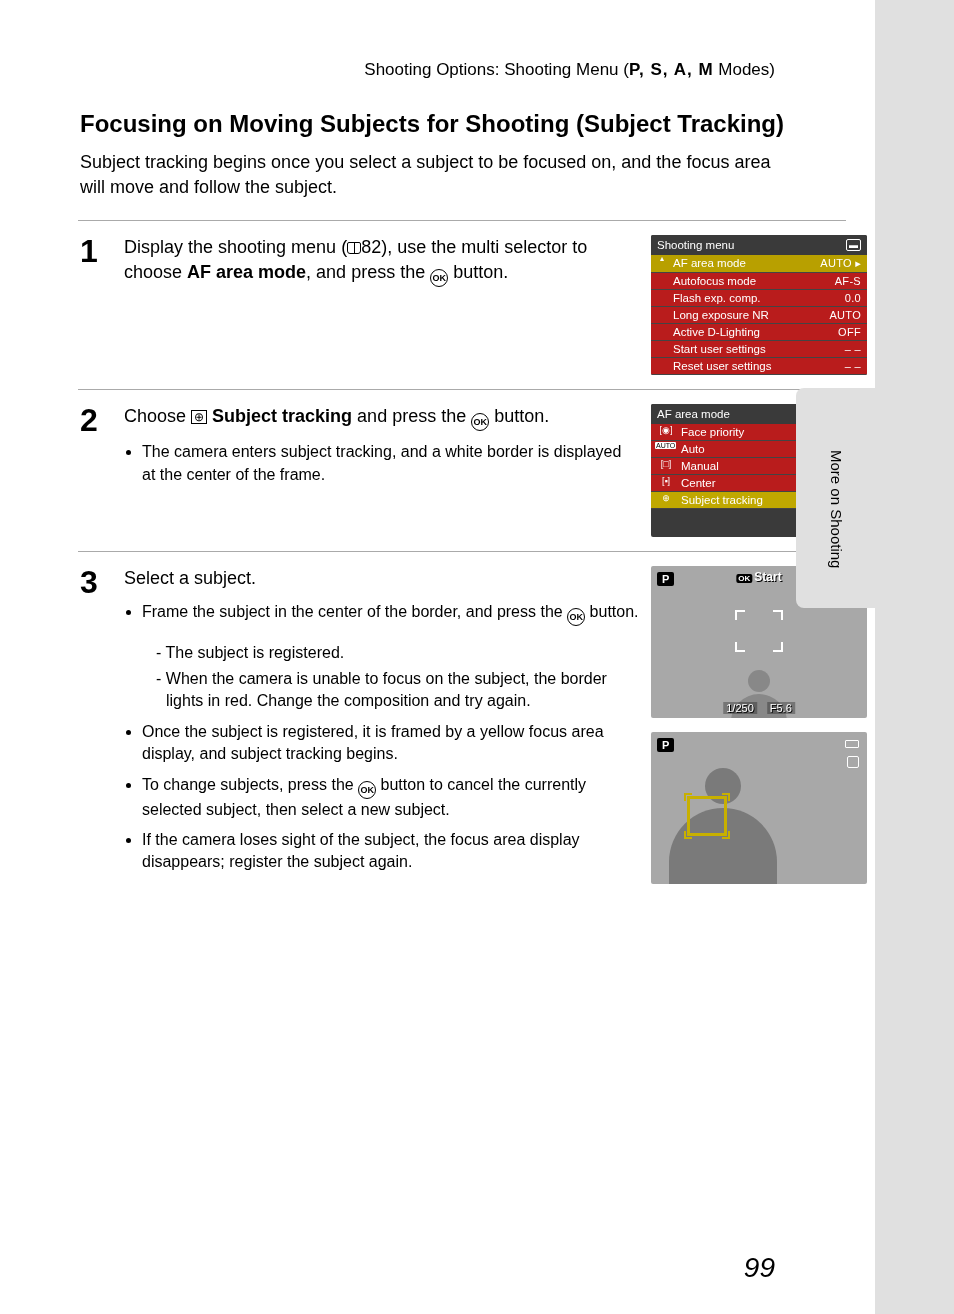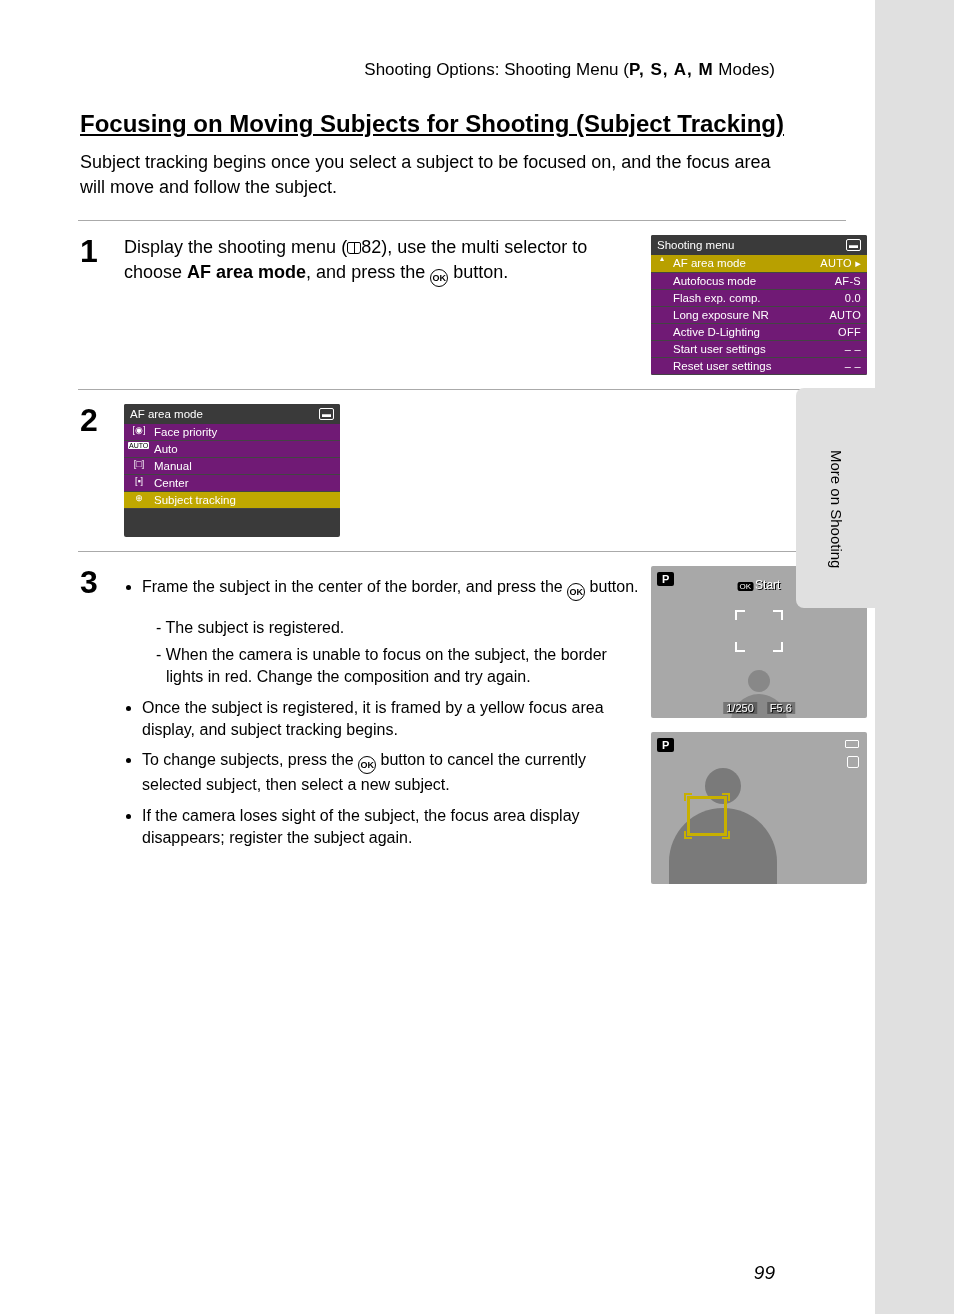--- a/index.html
+++ b/index.html
@@ -1,52 +1,52 @@
 <!DOCTYPE html>
 <html><head>
 <meta charset="utf-8">
 <style>
   * { box-sizing: border-box; margin: 0; padding: 0; }
   body { font-family: Arial, Helvetica, sans-serif; background: #e0e0e0; width: 954px; height: 1314px; position: relative; }
   .page { background: #fff; width: 875px; height: 1314px; padding: 60px 0 40px 80px; position: relative; }
   .header-line { font-size: 17px; text-align: right; padding-right: 100px; margin-bottom: 30px; }
   .mode-icon { font-weight: bold; font-family: 'Arial Black', sans-serif; letter-spacing: 1px; }
-  h1 { font-size: 24px; font-weight: bold; margin-bottom: 12px; padding-right: 20px; text-decoration: underline; }
+  h1 { font-size: 24px; font-weight: bold; margin-bottom: 12px; padding-right: 20px; }
   .intro { font-size: 18px; line-height: 1.4; margin-bottom: 20px; padding-right: 104px; }
   .step-sep { border: none; border-top: 1px solid #aaa; margin: 14px 0 14px -2px; width: 768px; }
   .step { display: flex; align-items: flex-start; padding-right: 20px; }
   .step-num { font-size: 32px; font-weight: bold; width: 44px; flex-shrink: 0; line-height: 1; }
   .step-body { flex: 1; padding-right: 12px; }
   .step-text { font-size: 18px; line-height: 1.35; }
   .step-text b { font-weight: bold; }
   .sublist { margin-top: 10px; padding-left: 18px; font-size: 16px; line-height: 1.4; }
   .sublist li { margin-bottom: 8px; list-style: disc; }
   .dashlist { padding-left: 14px; margin-top: 16px; }
   .dashlist li { list-style: none; text-indent: -10px; padding-left: 10px; margin-bottom: 4px; }
   .dashlist li::before { content: "- "; }
   .screenshot-col { width: 204px; flex-shrink: 0; }
   .lcd { background: #3a3a3a; color: #fff; font-size: 11.5px; width: 216px; border-radius: 2px; overflow: hidden; }
   .lcd-title { background: #3a3a3a; padding: 4px 6px; display: flex; justify-content: space-between; align-items: center; }
   .lcd-title .bat { font-size: 9px; border: 1px solid #fff; border-radius: 2px; padding: 0 2px; }
-  .lcd-row { background: #701a75; border-bottom: 1px solid #444; display: flex; justify-content: space-between; padding: 2px 6px 2px 22px; position: relative; }
+  .lcd-row { background: #b91c1c; border-bottom: 1px solid #444; display: flex; justify-content: space-between; padding: 2px 6px 2px 22px; position: relative; }
   .lcd-row.first::before { content: "▴"; position: absolute; left: 9px; top: -1px; font-size: 8px; color: #fff; }
   .lcd-row .val { font-size: 11px; letter-spacing: 0.3px; }
   .lcd-row.sel { background: #b8a000; }
   .lcd-pcol { position: absolute; left: 2px; top: 20px; bottom: 0; width: 16px; background: #666; font-size: 10px; text-align: center; padding-top: 2px; color: #ddd; }
   .lcd-inner { position: relative; }
   .lcd-icon { position: absolute; left: 2px; width: 22px; text-align: center; font-size: 9px; }
   .lcd-af .lcd-row { padding-left: 30px; }
   .lcd-af .lcd-icon { left: 4px; top: 1px; }
   .lcd-af-body { padding-bottom: 28px; }
   .lcd-af .lcd-row.sel { background: #c0a800; }
   .camera-view { width: 216px; height: 152px; background: #a8a8a8; border-radius: 2px; position: relative; margin-bottom: 14px; overflow: hidden; }
   .cv-p { position: absolute; top: 6px; left: 6px; background: #000; color: #fff; font-size: 11px; font-weight: bold; padding: 1px 5px; border-radius: 2px; }
   .cv-bat { position: absolute; top: 8px; right: 8px; width: 14px; height: 8px; border: 1px solid #fff; border-radius: 1px; }
   .cv-card { position: absolute; top: 24px; right: 8px; width: 12px; height: 12px; border: 1px solid #fff; border-radius: 2px; }
-  .cv-start { position: absolute; top: 12px; left: 50%; transform: translateX(-50%); font-size: 12px; color: #fff; font-weight: normal; text-shadow: 1px 1px 0 #000; }
+  .cv-start { position: absolute; top: 4px; left: 50%; transform: translateX(-50%); font-size: 12px; color: #fff; font-weight: bold; text-shadow: 1px 1px 0 #000; }
   .cv-ok { background: #000; color: #fff; font-size: 8px; padding: 0 2px; border-radius: 2px; margin-right: 2px; }
   .cv-brackets { position: absolute; top: 44px; left: 50%; transform: translateX(-50%); width: 48px; height: 42px; }
   .cv-brackets .c { position: absolute; width: 10px; height: 10px; border: 2px solid #fff; }
   .cv-brackets .tl { top: 0; left: 0; border-right: none; border-bottom: none; }
   .cv-brackets .tr { top: 0; right: 0; border-left: none; border-bottom: none; }
   .cv-brackets .bl { bottom: 0; left: 0; border-right: none; border-top: none; }
   .cv-brackets .br { bottom: 0; right: 0; border-left: none; border-top: none; }
   .cv-head { position: absolute; bottom: 26px; left: 50%; transform: translateX(-50%); width: 22px; height: 22px; border-radius: 50%; background: #888; }
   .cv-body { position: absolute; bottom: -10px; left: 50%; transform: translateX(-50%); width: 56px; height: 34px; border-radius: 28px 28px 0 0; background: #888; }
   .cv-exp { position: absolute; bottom: 4px; left: 50%; transform: translateX(-50%); font-size: 11px; color: #fff; text-shadow: 1px 1px 0 #000; display: flex; gap: 10px; }
@@ -54,21 +54,21 @@
   .cv2 .cv-head { bottom: 80px; left: 54px; width: 36px; height: 36px; transform: none; background: #7a7a7a; }
   .cv2 .cv-body { bottom: -20px; left: 18px; width: 108px; height: 96px; transform: none; border-radius: 54px 54px 0 0; background: #7a7a7a; }
   .cv-yellow { position: absolute; top: 64px; left: 36px; width: 40px; height: 40px; border: 3px solid #c8b000; }
   .cv-yellow .c { position: absolute; width: 8px; height: 8px; border: 2px solid #c8b000; }
   .cv-yellow .tl { top: -6px; left: -6px; border-right: none; border-bottom: none; }
   .cv-yellow .tr { top: -6px; right: -6px; border-left: none; border-bottom: none; }
   .cv-yellow .bl { bottom: -6px; left: -6px; border-right: none; border-top: none; }
   .cv-yellow .br { bottom: -6px; right: -6px; border-left: none; border-top: none; }
   .side-tab { position: absolute; right: 0; top: 388px; width: 79px; height: 220px; background: #e0e0e0; border-radius: 8px 0 0 8px; }
   .side-label { position: absolute; right: 30px; top: 450px; font-size: 15px; writing-mode: vertical-rl; }
-  .page-num { position: absolute; bottom: 30px; right: 100px; font-size: 19px; font-style: italic; }
+  .page-num { position: absolute; bottom: 30px; right: 100px; font-size: 28px; font-style: italic; }
   .book-icon { display: inline-block; width: 14px; height: 12px; border: 1.2px solid #000; border-radius: 2px 2px 3px 3px; position: relative; vertical-align: -1px; }
   .book-icon::after { content: ""; position: absolute; left: 50%; top: 0; bottom: 0; width: 1px; background: #000; }
   .ok-icon { display: inline-block; width: 18px; height: 18px; border: 1.5px solid #000; border-radius: 50%; font-size: 9px; font-weight: bold; text-align: center; line-height: 16px; vertical-align: -3px; }
   .track-icon { display: inline-block; width: 16px; height: 14px; border: 1.3px solid #000; position: relative; vertical-align: -2px; }
   .track-icon::after { content: "⊕"; position: absolute; left: 2px; top: -2px; font-size: 12px; }
 </style>
 </head>
 <body>
 
 <div class="page">
@@ -127,20 +127,28 @@
             </div>
         </div>
       </div>
     </div>
   </div>
 
   <hr class="step-sep">
 
   <div class="step">
     <div class="step-num">2</div>
+    <div class="step-body">
+      <p class="step-text">
+        <span>Choose </span><span class="track-icon"></span> <b>Subject tracking</b><span> and press the </span><span class="ok-icon">OK</span><span> button.</span>
+      </p>
+      <ul class="sublist">
+        <li>The camera enters subject tracking, and a white border is displayed at the center of the frame.</li>
+      </ul>
+    </div>
     <div class="screenshot-col">
       <div class="lcd lcd-af">
         <div class="lcd-title">
           <span>AF area mode</span>
           <span class="bat">▬</span>
         </div>
         <div class="lcd-af-body">
           <div class="lcd-row" style="position:relative">
               <span class="lcd-icon">[◉]</span>
               <span>Face priority</span>
@@ -164,20 +172,21 @@
         </div>
       </div>
     </div>
   </div>
 
   <hr class="step-sep">
 
   <div class="step">
     <div class="step-num">3</div>
     <div class="step-body">
+      <p class="step-text">Select a subject.</p>
       <ul class="sublist">
         <li>
           <span>Frame the subject in the center of the border, and press the </span><span class="ok-icon">OK</span><span> button.</span>
           <ul class="dashlist">
             <li>The subject is registered.</li>
             <li>When the camera is unable to focus on the subject, the border lights in red. Change the composition and try again.</li>
           </ul>
         </li>
         <li>Once the subject is registered, it is framed by a yellow focus area display, and subject tracking begins.</li>
         <li>

